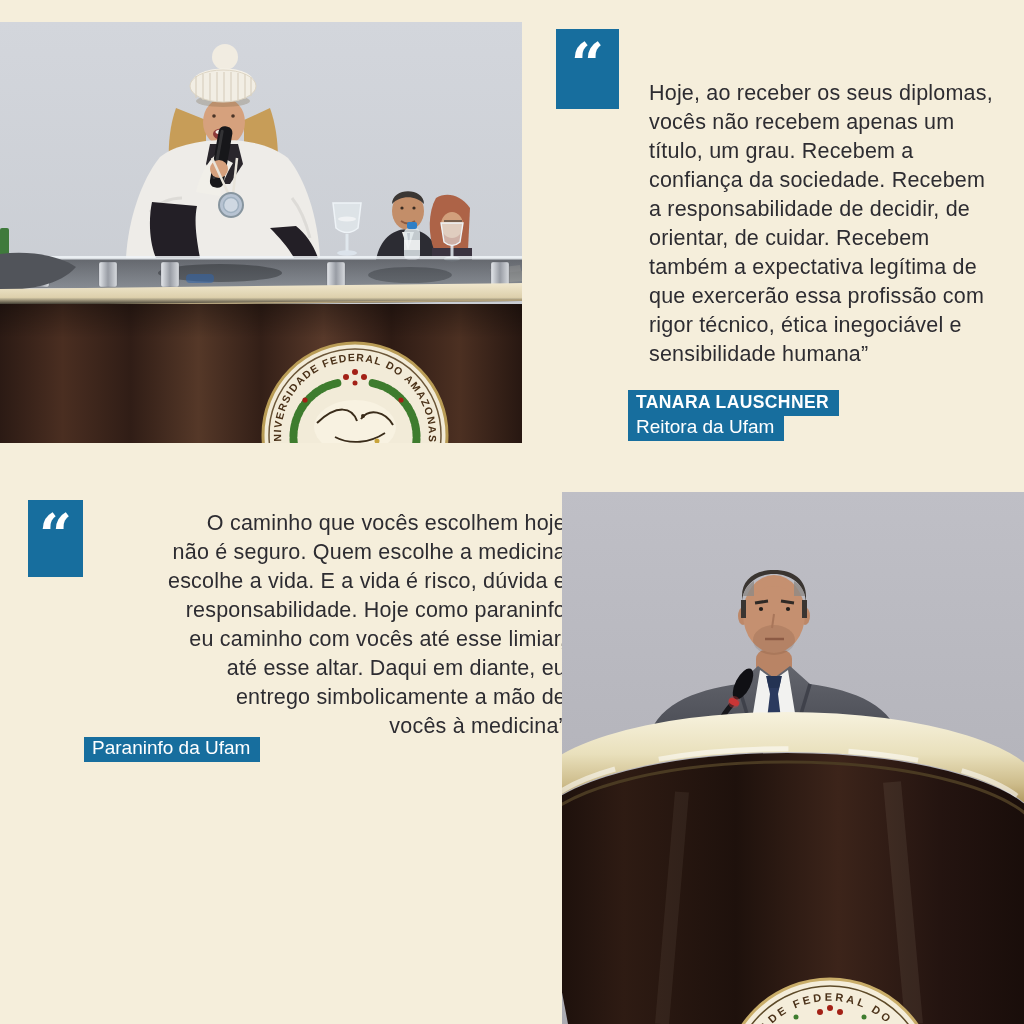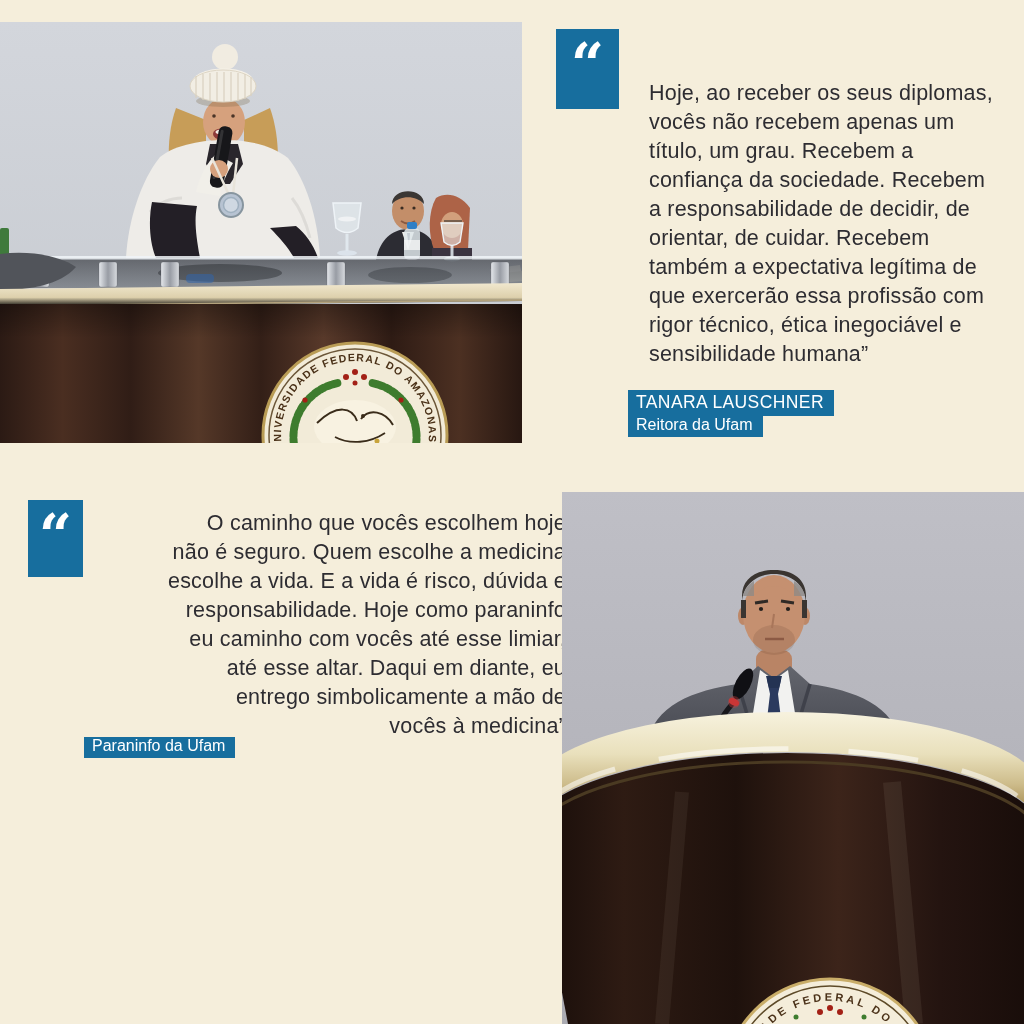--- a/index.html
+++ b/index.html
@@ -29,22 +29,22 @@
     font-size:21.5px;line-height:29px;letter-spacing:.2px;
     white-space:pre-line;
   }
   .qtext-top{left:633px;top:63px;width:386px;}
   .qtext-bottom{left:88px;top:493px;width:462px;text-align:right;}
 
   .badges{position:absolute;}
   .badges-top{left:628px;top:390px;}
   .badges-bottom{left:84px;top:737px;}
   .badge{display:block;width:max-content;background:var(--accent,#176e9e);color:#fff;}
-  .badge.author{font-weight:normal;font-size:17.5px;letter-spacing:.4px;padding:2px 10px 3px 8px;}
-  .badge.role{font-size:16px;padding:0 10px 3px 8px;text-align:center;}
+  .badge.author{font-weight:bold;font-size:17.5px;letter-spacing:.4px;padding:2px 10px 3px 8px;}
+  .badge.role{font-size:19px;padding:0 10px 3px 8px;text-align:center;}
 </style>
 </head>
 <body>
 
 <div class="canvas">
 
   <svg class="photo photo1" width="522" height="421" viewBox="0 0 522 421" aria-hidden="true">
     <defs>
       <linearGradient id="wall1" x1="0" y1="0" x2="0" y2="1">
         <stop offset="0" stop-color="#d3d6dc"></stop>

